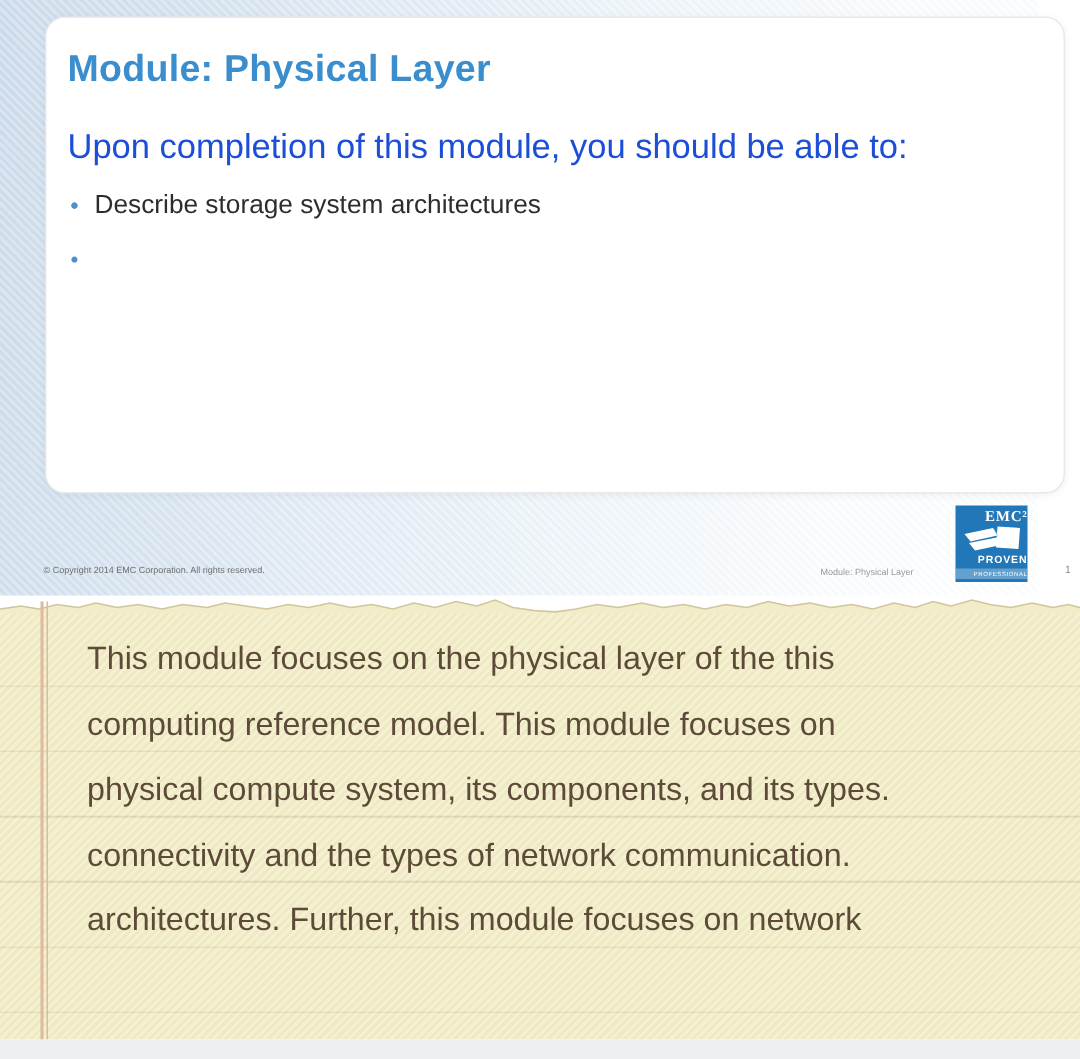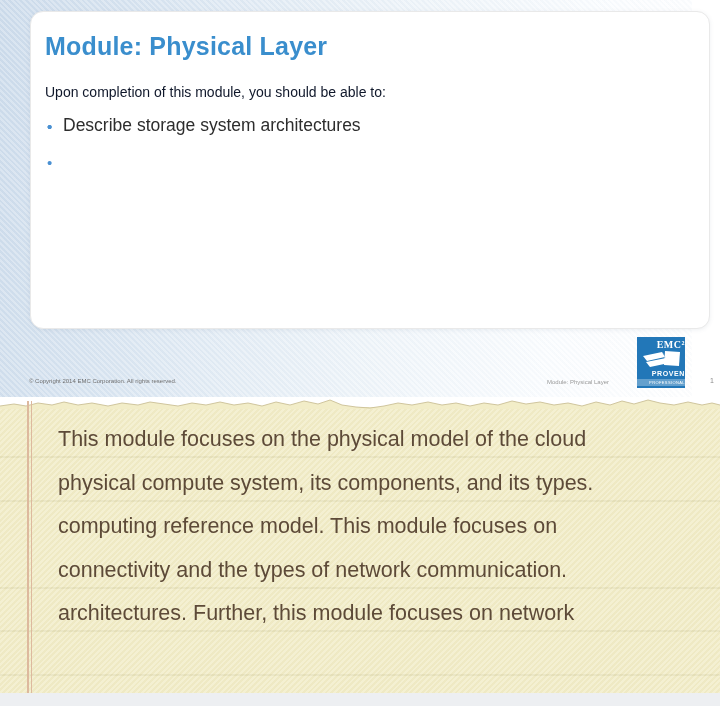--- a/index.html
+++ b/index.html
@@ -22,21 +22,21 @@
     background:#ffffff;border:1px solid #e9e9e9;border-radius:13px;
     box-shadow:0 1px 4px rgba(90,110,130,.10);
     box-sizing:border-box;z-index:2;
   }
   .slide-title{
     margin:20px 0 0 14px;
     font-size:25px;font-weight:600;color:#3a8ecd;letter-spacing:.2px;
   }
   .slide-intro{
     margin:23px 0 0 14px;
-    font-size:14px;color:#0f172a;
+    font-size:23px;color:#1d4ed8;
   }
   .objectives-list{
     list-style:none;margin:13px 0 0 14px;padding:0;
   }
   .objective-item{
     position:relative;padding-left:18px;margin-bottom:11px;
     font-size:17.5px;line-height:25px;color:#2d2d2d;max-width:520px;
   }
   .bullet-icon{
     position:absolute;left:2px;top:1px;
@@ -146,22 +146,22 @@
     <path d="M0,9 L14,7 L26,9 L38,6 L52,8 L64,5 L78,8 L92,6 L108,9 L122,6 L138,8 L150,5 L164,7 L178,9 L192,6 L206,8 L220,5 L234,8 L248,6 L262,9 L276,5 L290,8 L304,4 L318,7 L330,3 L342,8 L356,10 L370,11 L384,9 L398,6 L412,8 L428,5 L442,8 L456,6 L470,9 L484,6 L498,8 L512,4 L526,7 L540,5 L554,8 L568,6 L582,9 L596,5 L610,8 L622,4 L634,7 L648,3 L660,6 L674,8 L688,5 L702,8 L712,6 L720,8 L720,12 L0,12 Z" fill="#f2edc8"></path>
     <path d="M0,9 L14,7 L26,9 L38,6 L52,8 L64,5 L78,8 L92,6 L108,9 L122,6 L138,8 L150,5 L164,7 L178,9 L192,6 L206,8 L220,5 L234,8 L248,6 L262,9 L276,5 L290,8 L304,4 L318,7 L330,3 L342,8 L356,10 L370,11 L384,9 L398,6 L412,8 L428,5 L442,8 L456,6 L470,9 L484,6 L498,8 L512,4 L526,7 L540,5 L554,8 L568,6 L582,9 L596,5 L610,8 L622,4 L634,7 L648,3 L660,6 L674,8 L688,5 L702,8 L712,6 L720,8" fill="none" stroke="#cbc096" stroke-width="1" opacity="0.9"></path>
   </svg>
 
   <div class="paper-body"></div>
 
   <div class="notebook-margin-line margin-line-1"></div>
   <div class="notebook-margin-line margin-line-2"></div>
 
   <div class="notes-text">
-    <div class="note-line">This module focuses on the physical model of the cloud</div>
+    <div class="note-line">This module focuses on the physical layer of the this</div>
+    <div class="note-line">computing reference model. This module focuses on</div>
     <div class="note-line">physical compute system, its components, and its types.</div>
-    <div class="note-line">computing reference model. This module focuses on</div>
     <div class="note-line">connectivity and the types of network communication.</div>
     <div class="note-line">architectures. Further, this module focuses on network</div>
   </div>
 
 </div>
 
 <div class="bottom-gutter"></div>
 
 </body></html>

